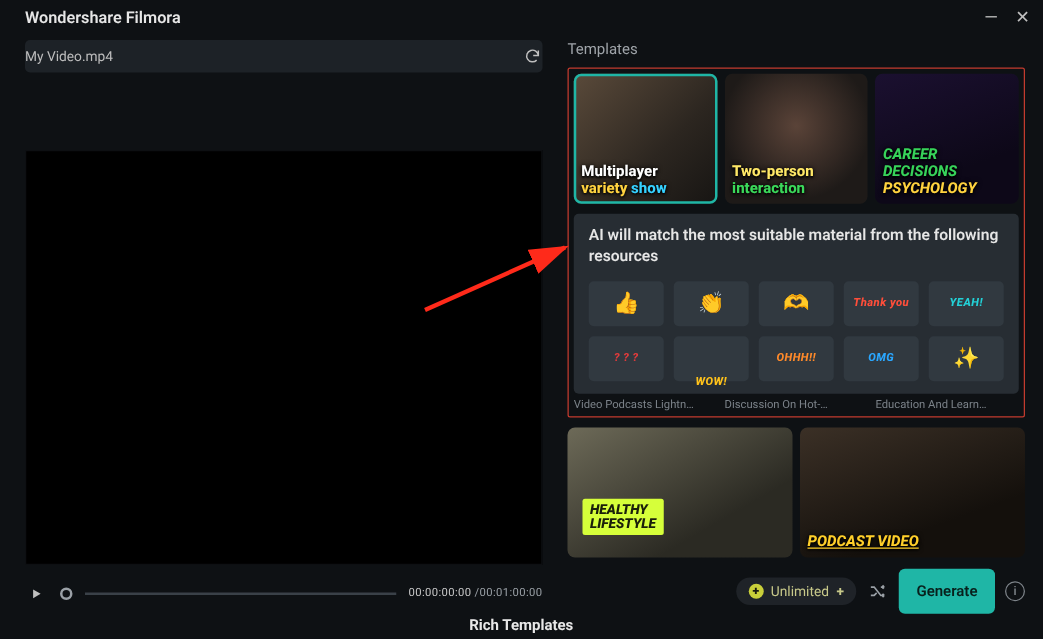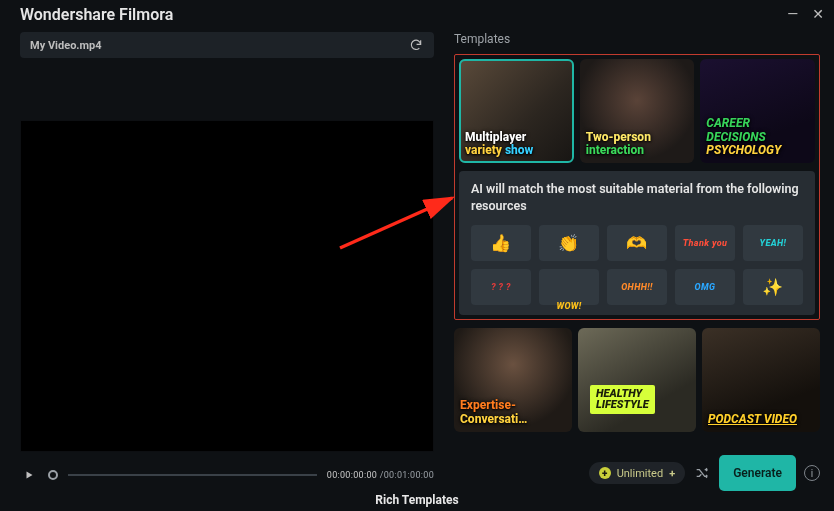--- a/index.html
+++ b/index.html
@@ -1,28 +1,28 @@
 <!DOCTYPE html>
 <html><head>
 <meta charset="utf-8">
 <style>
   * { box-sizing: border-box; margin: 0; padding: 0; font-family: -apple-system, BlinkMacSystemFont, "Segoe UI", Roboto, Arial, sans-serif; }
   body { background: #0e1114; width: 834px; height: 511px; overflow: hidden; color: #d0d0d0; position: relative; }
 
   
   .titlebar { display: flex; align-items: center; justify-content: space-between; padding: 6px 10px 4px 20px; height: 26px; }
-  .titlebar .title { font-size: 16px; font-weight: 600; color: #e6e6e6; }
+  .titlebar .title { font-size: 13px; font-weight: 600; color: #e6e6e6; }
   .win-controls { display: flex; gap: 14px; align-items: center; }
   .win-controls span { color: #bfbfbf; font-size: 14px; line-height: 1; cursor: pointer; user-select: none; }
 
   .main { display: flex; position: relative; height: calc(100% - 26px - 14px); }
 
   
   .left { width: 448px; padding: 6px 14px 0 20px; display: flex; flex-direction: column; }
-  .file-pill { background: #1d2227; border-radius: 4px; height: 26px; display: flex; align-items: center; justify-content: space-between; padding: 0 10px; font-size: 11px; color: #bdbdbd; font-weight: bold; }
+  .file-pill { background: #1d2227; border-radius: 4px; height: 26px; display: flex; align-items: center; justify-content: space-between; padding: 0 0; font-size: 11px; color: #bdbdbd; }
   .file-pill .refresh { width: 16px; height: 16px; display: inline-flex; align-items: center; justify-content: center; }
   .file-pill .refresh svg { width: 14px; height: 14px; stroke: #bfbfbf; fill: none; stroke-width: 2; }
 
   .preview-wrap { margin-top: 62px; position: relative; }
   .preview { background: #000; width: 414px; height: 332px; border: 1px solid #0d0f12; }
 
   .transport { display: flex; align-items: center; gap: 10px; margin-top: 12px; height: 22px; }
   .play-btn { width: 18px; height: 18px; display: inline-flex; align-items: center; justify-content: center; cursor: pointer; }
   .play-btn svg { width: 12px; height: 12px; fill: #c0c0c0; }
   .stop-dot { width: 10px; height: 10px; border: 2px solid #9aa0a6; border-radius: 50%; cursor: pointer; }
@@ -184,29 +184,28 @@
             </div>
           <div class="sticker">
               <span class="tiny omg">OMG</span>
             </div>
           <div class="sticker">
               <span>✨</span>
             </div>
         </div>
       </div>
 
+      <div class="row2-labels">
+        <span>Video Podcasts Lightn…</span>
+        <span>Discussion On Hot-…</span>
+        <span>Education And Learn…</span>
+      </div>
     </div>
 
     <div class="templates-row second">
-      <div class="tpl d">
-        <div class="caption">
-          <span class="l1">Expertise-</span><br>
-          <span class="l2">Conversati…</span>
-        </div>
-      </div>
       <div class="tpl e">
         <div class="healthy-badge">
           <span>HEALTHY</span><br>
           <span>LIFESTYLE</span>
         </div>
       </div>
       <div class="tpl f">
         <div class="caption">
           <span class="l1">PODCAST VIDEO</span>
         </div>

